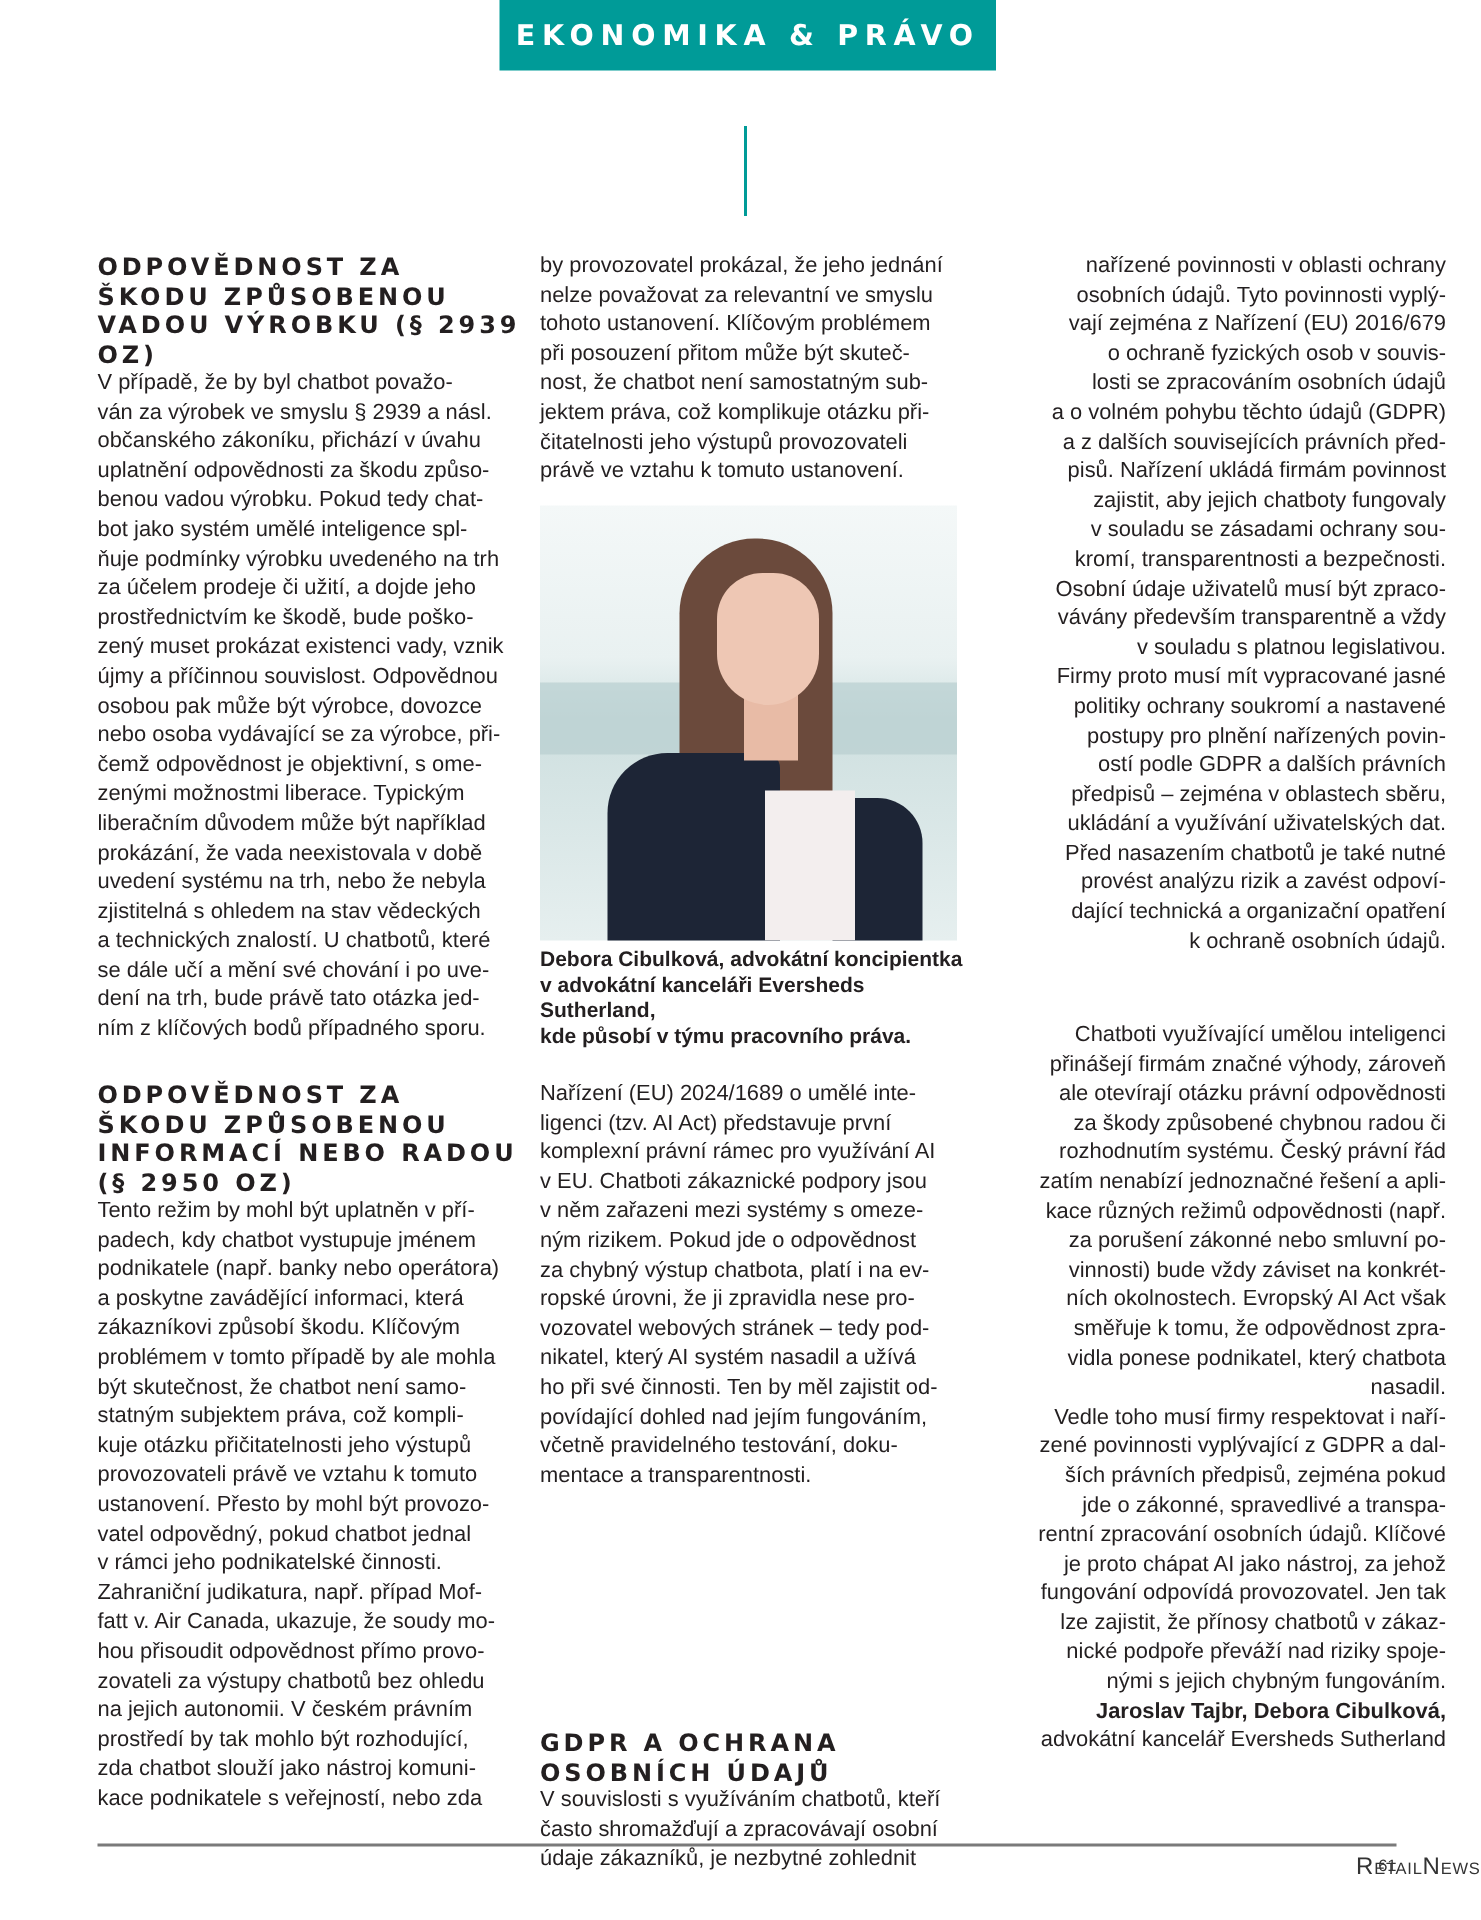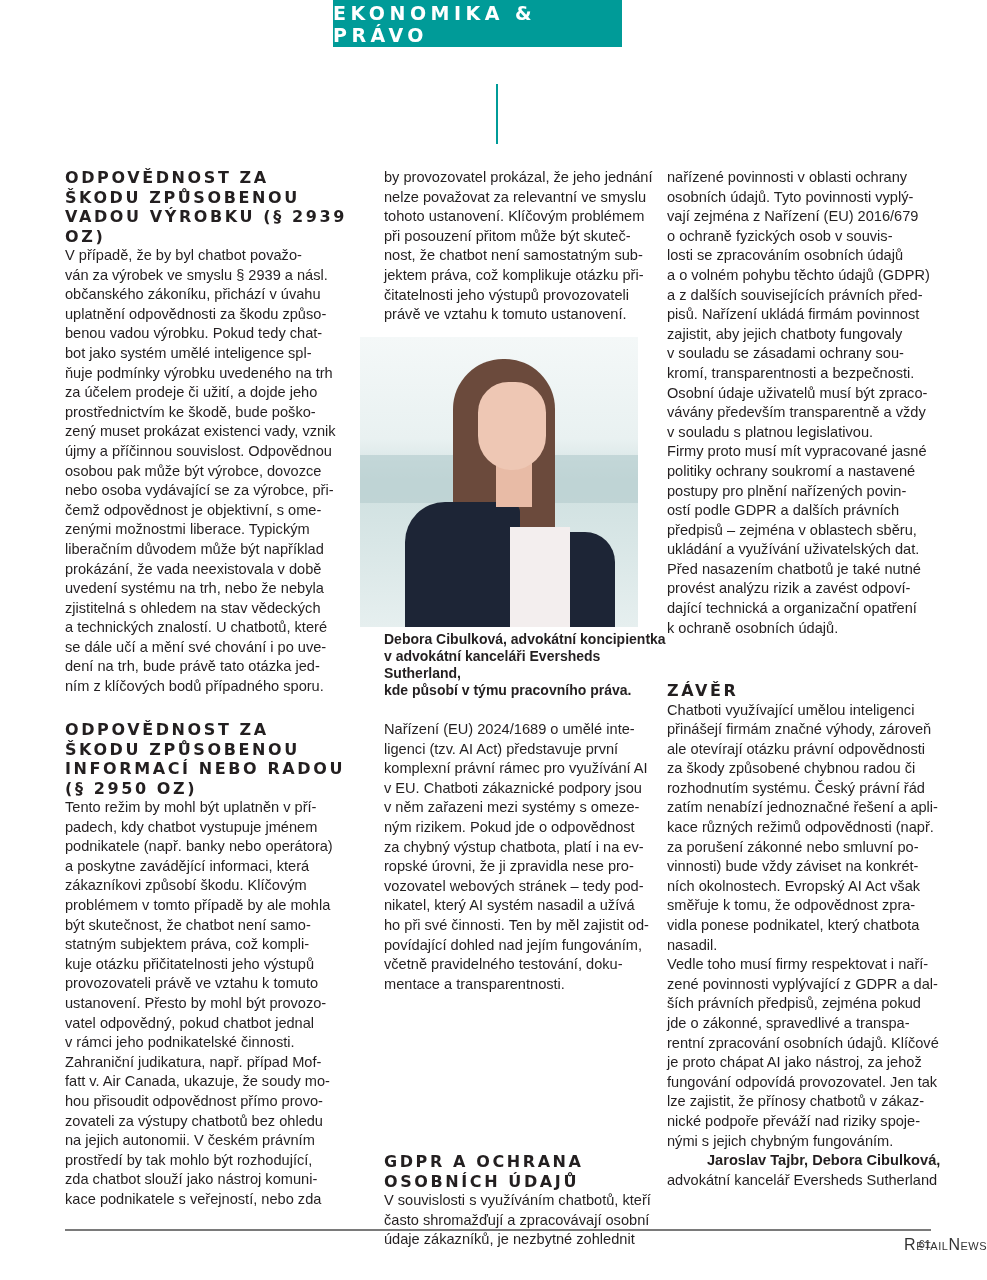--- a/index.html
+++ b/index.html
@@ -1,31 +1,31 @@
 <!DOCTYPE html>
 <html><head>
 <meta charset="utf-8">
 <style>
   * { margin: 0; padding: 0; box-sizing: border-box; }
   html, body { width: 987px; height: 1280px; background: #ffffff; overflow: hidden; }
   body { position: relative; font-family: "Liberation Sans", sans-serif; color: #231f20; }
 
   .section-banner {
-    position: absolute; left: 333px; top: 0; width: 289px; height: 47px;
+    position: absolute; left: 333px; top: 0; width: 331px; height: 47px;
     background: #009b98; color: #ffffff;
     display: flex; align-items: center; justify-content: center;
     font-family: "DejaVu Sans", sans-serif; font-weight: bold;
     font-size: 19px; letter-spacing: 4.5px;
   }
   .vline { position: absolute; left: 496px; top: 84px; width: 2px; height: 60px; background: #009b98; }
 
   .col { position: absolute; width: 282px; font-size: 14.6px; line-height: 19.6px; }
   .col1 { left: 65px; }
-  .col2 { left: 360px; margin-left: 24px; }
-  .col3 { left: 667px; }
+  .col2 { left: 360px; }
+  .col3 { left: 682px; text-align: right; }
 
   .h {
     font-family: "DejaVu Sans", sans-serif; font-weight: bold;
     font-size: 16px; line-height: 19.5px; letter-spacing: 2.6px;
     text-transform: uppercase; color: #231f20;
   }
   .p { white-space: pre-line; }
   .caption { font-weight: bold; font-size: 14px; line-height: 17px; white-space: pre-line; }
 
   .photo {
@@ -176,21 +176,20 @@
 ostí podle GDPR a dalších právních
 předpisů – zejména v oblastech sběru,
 ukládání a využívání uživatelských dat.
 Před nasazením chatbotů je také nutné
 provést analýzu rizik a zavést odpoví-
 dající technická a organizační opatření
 k ochraně osobních údajů.</div>
 </div>
 
 <div class="col col3" style="top:681px;">
-  <div class="h">ZÁVĚR</div>
   <div class="p">Chatboti využívající umělou inteligenci
 přinášejí firmám značné výhody, zároveň
 ale otevírají otázku právní odpovědnosti
 za škody způsobené chybnou radou či
 rozhodnutím systému. Český právní řád
 zatím nenabízí jednoznačné řešení a apli-
 kace různých režimů odpovědnosti (např.
 za porušení zákonné nebo smluvní po-
 vinnosti) bude vždy záviset na konkrét-
 ních okolnostech. Evropský AI Act však

